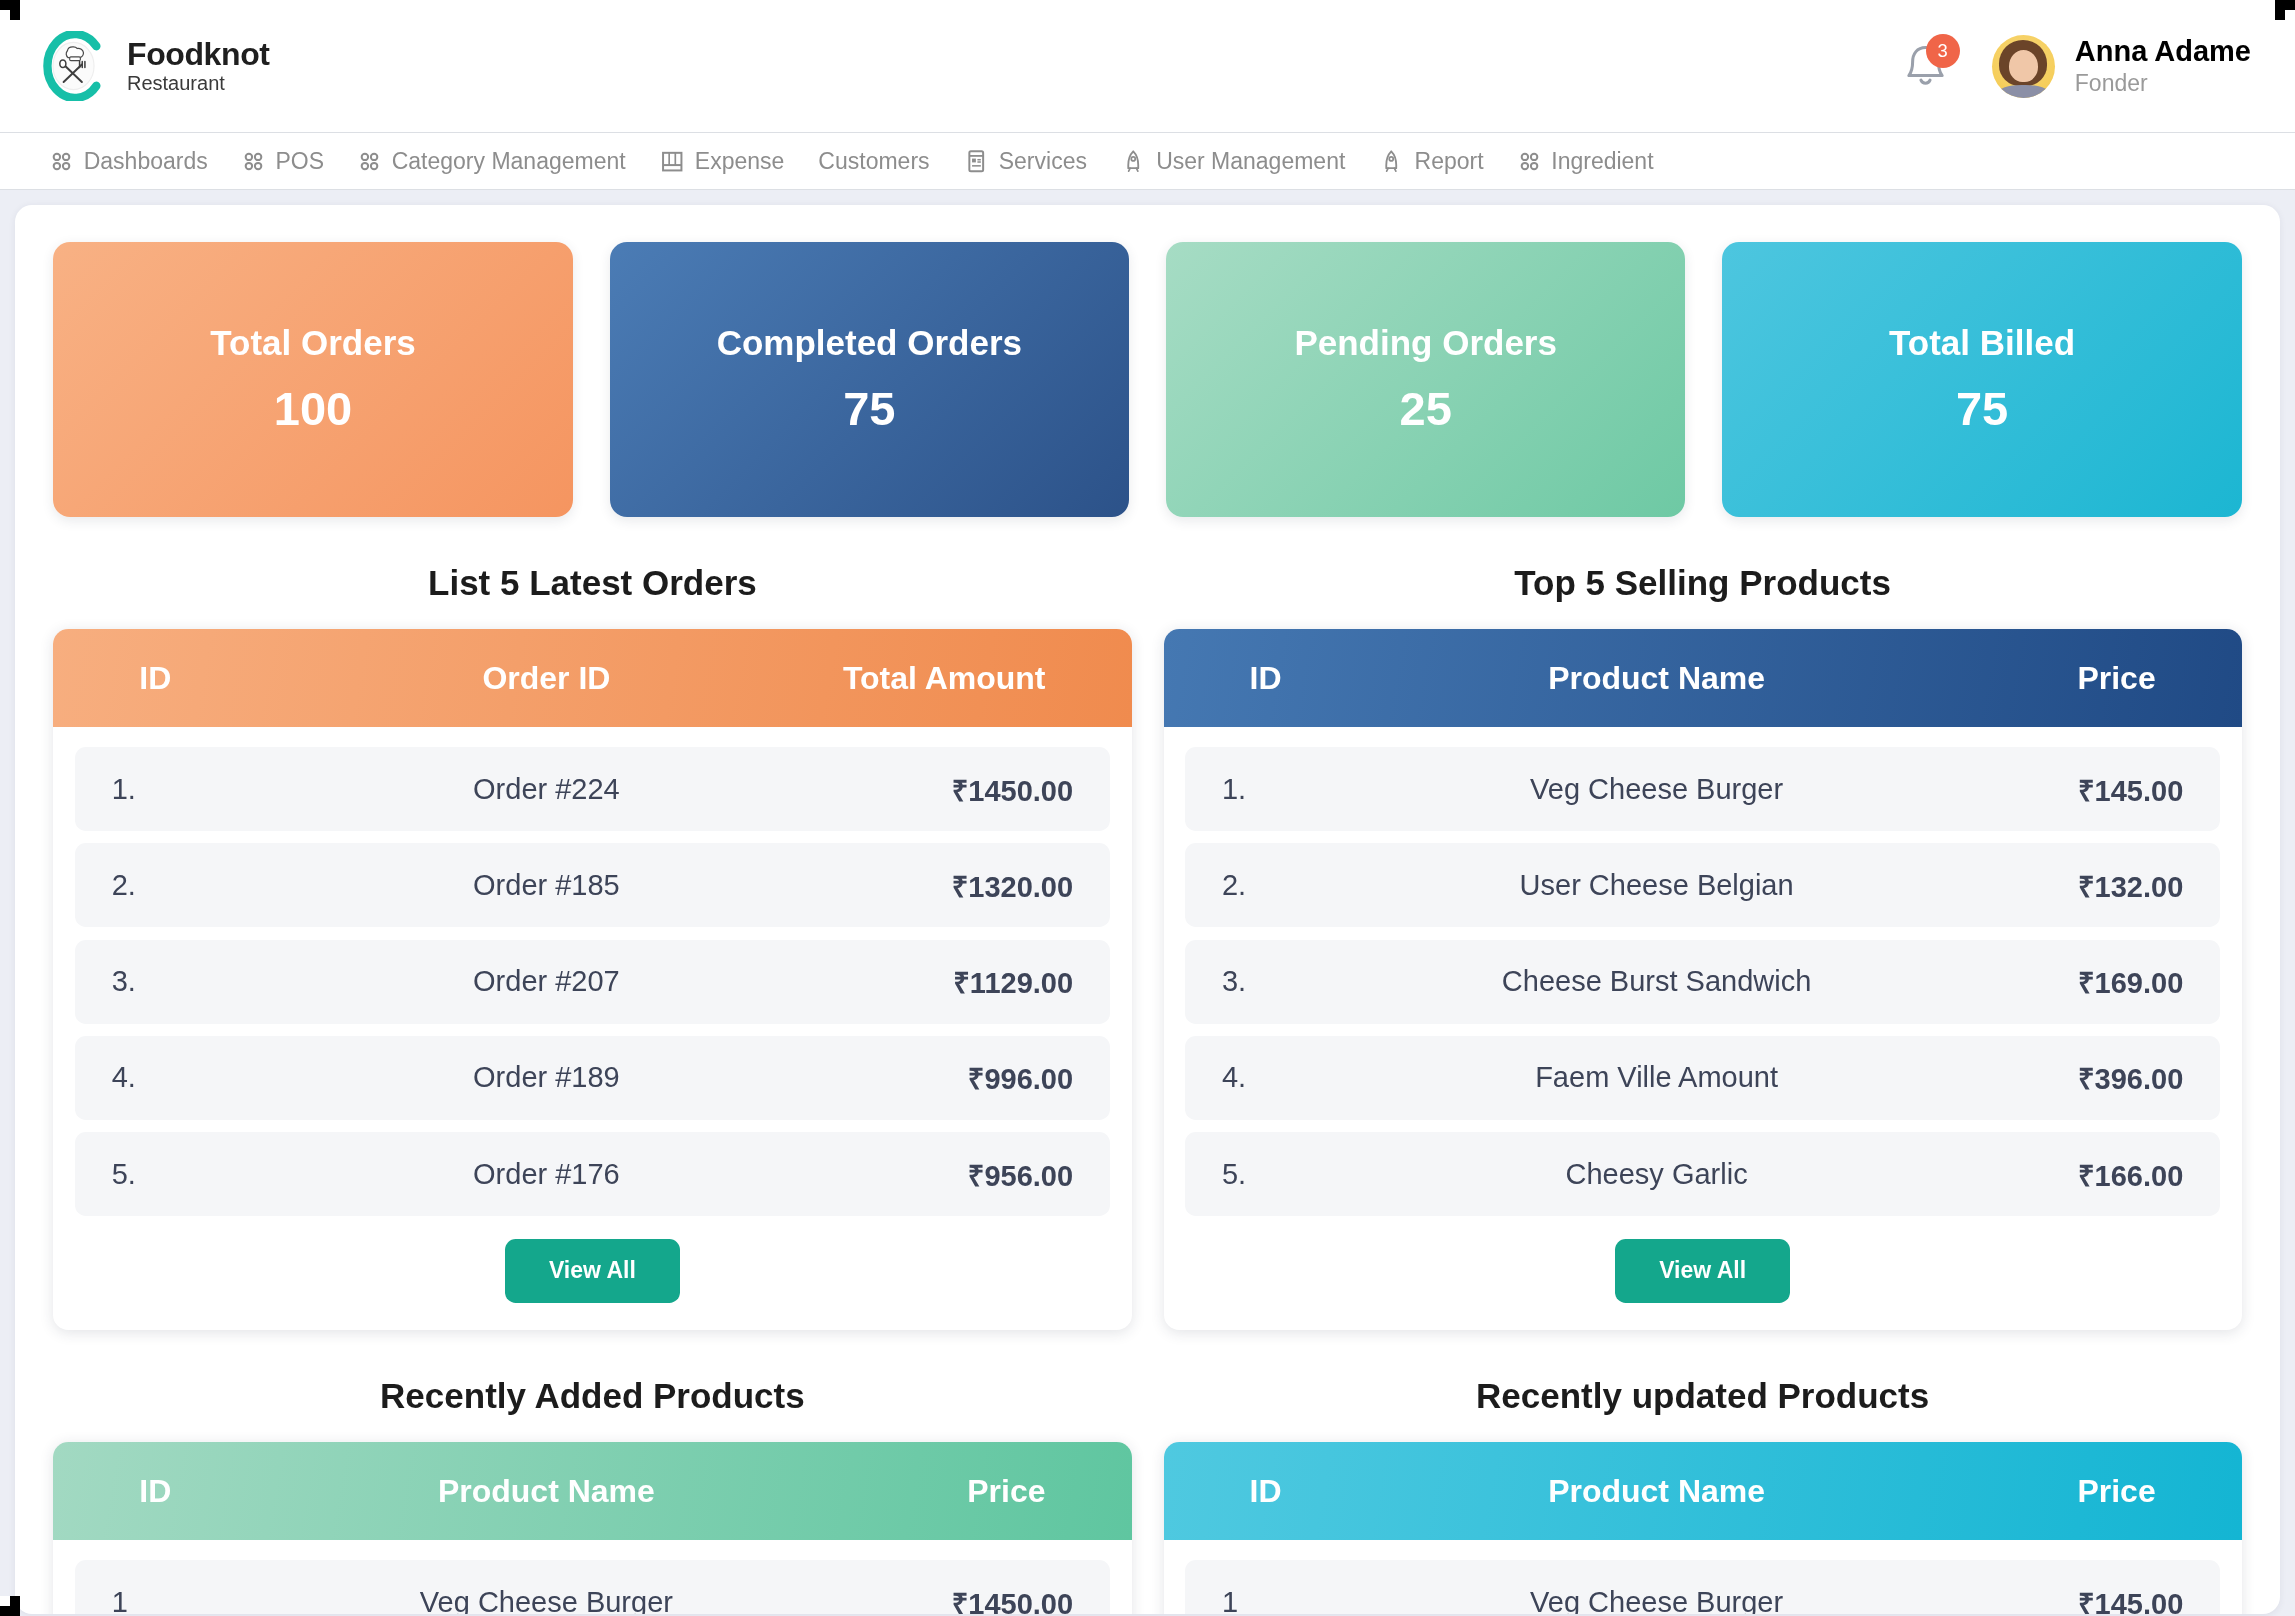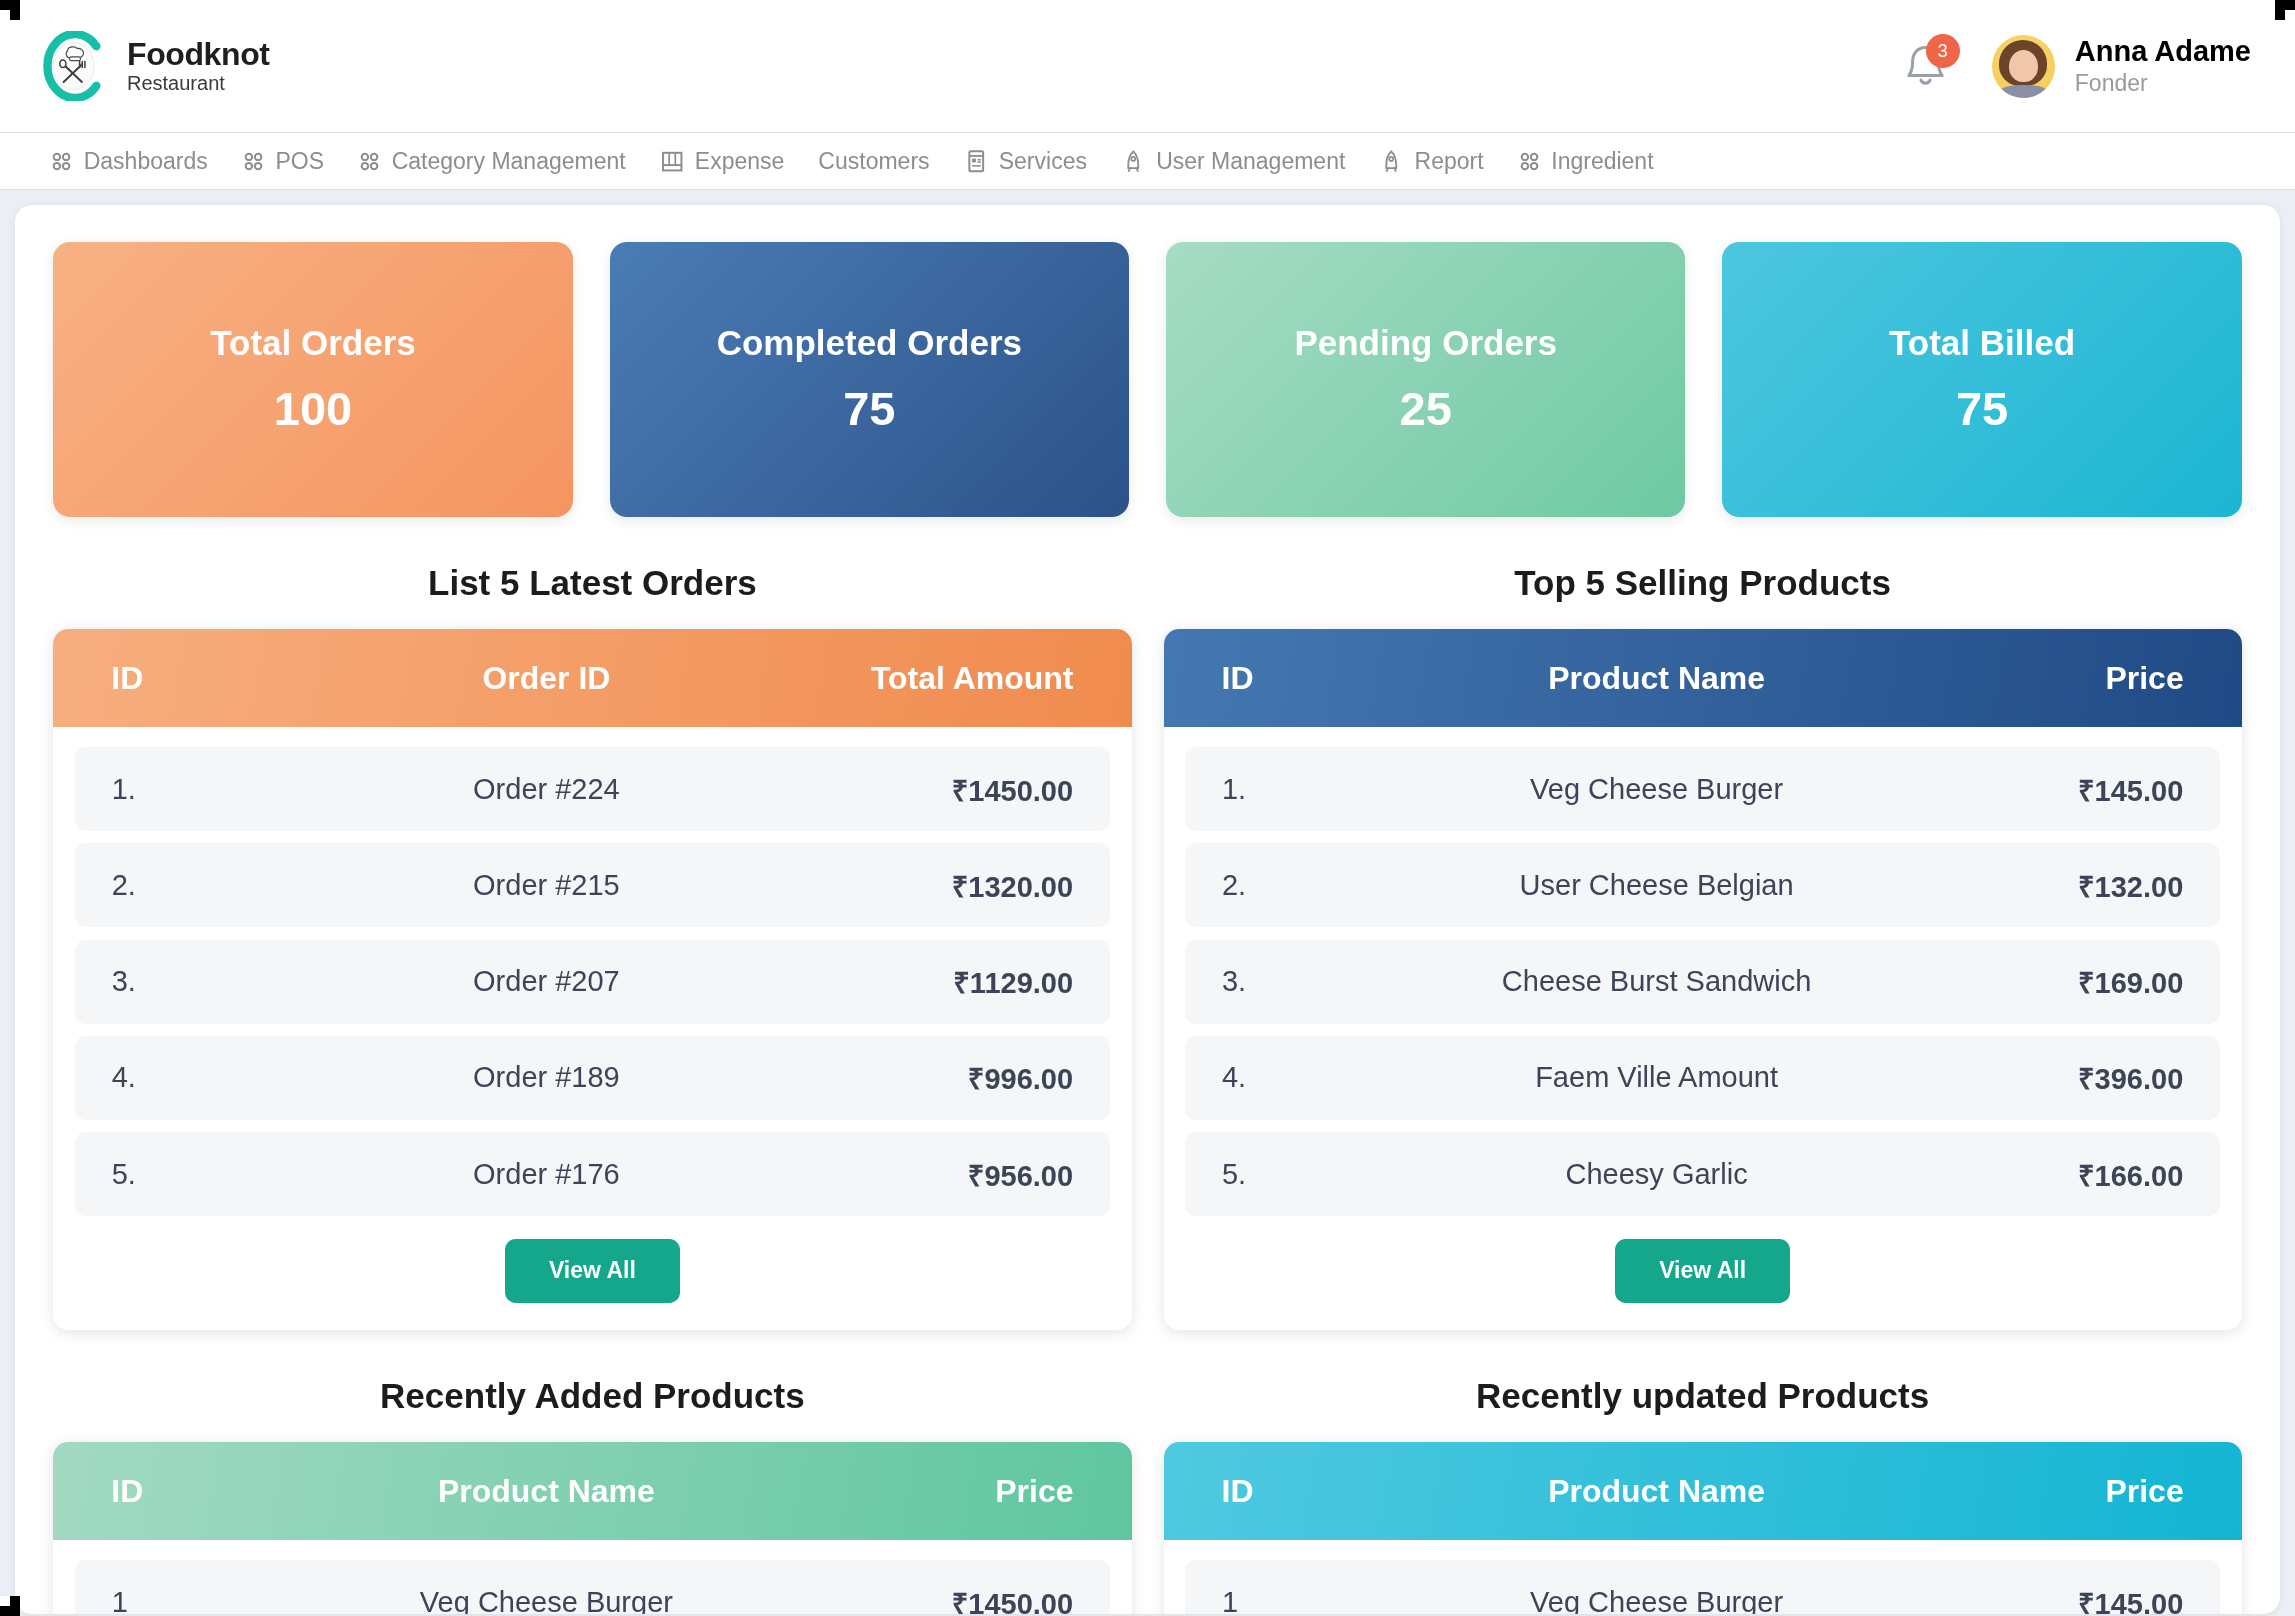--- a/index.html
+++ b/index.html
@@ -127,21 +127,21 @@
     text-align: center; font-size: 35px; font-weight: bold;
     color: #1c1c1c; margin-bottom: 26px;
   }
   .panel-card {
     background: #fff; border-radius: 15.3px;
     box-shadow: 0 2.3px 13.8px rgba(40,45,70,.13);
     overflow: hidden; padding-bottom: 27.5px;
   }
   .tbl-head {
     display: flex; align-items: center;
-    height: 98px; padding: 0 58px;
+    height: 98px; padding: 0 86px;
     color: #fff; font-size: 32px; font-weight: bold;
     border-radius: 10.7px 10.7px 0 0;
     justify-content: center;
   }
   .tbl-head.h-orange { background: linear-gradient(100deg, #f7ae7f 0%, #f08b4e 100%); }
   .tbl-head.h-blue   { background: linear-gradient(100deg, #4578b2 0%, #204a85 100%); }
   .tbl-head.h-green  { background: linear-gradient(100deg, #a2d9c2 0%, #5fc6a0 100%); }
   .tbl-head.h-cyan   { background: linear-gradient(100deg, #4fc9e0 0%, #14b5d3 100%); }
 
   .tbl-body { padding: 20px 21.4px 0 21.4px; }
@@ -363,21 +363,21 @@
           <div class="c-right">Total Amount</div>
         </div>
         <div class="tbl-body">
           <div class="tbl-row">
             <div class="c-id">1.</div>
             <div class="c-mid">Order #224</div>
             <div class="c-right">₹1450.00</div>
           </div>
           <div class="tbl-row">
             <div class="c-id">2.</div>
-            <div class="c-mid">Order #215</div>
+            <div class="c-mid">Order #185</div>
             <div class="c-right">₹1320.00</div>
           </div>
           <div class="tbl-row">
             <div class="c-id">3.</div>
             <div class="c-mid">Order #207</div>
             <div class="c-right">₹1129.00</div>
           </div>
           <div class="tbl-row">
             <div class="c-id">4.</div>
             <div class="c-mid">Order #189</div>

